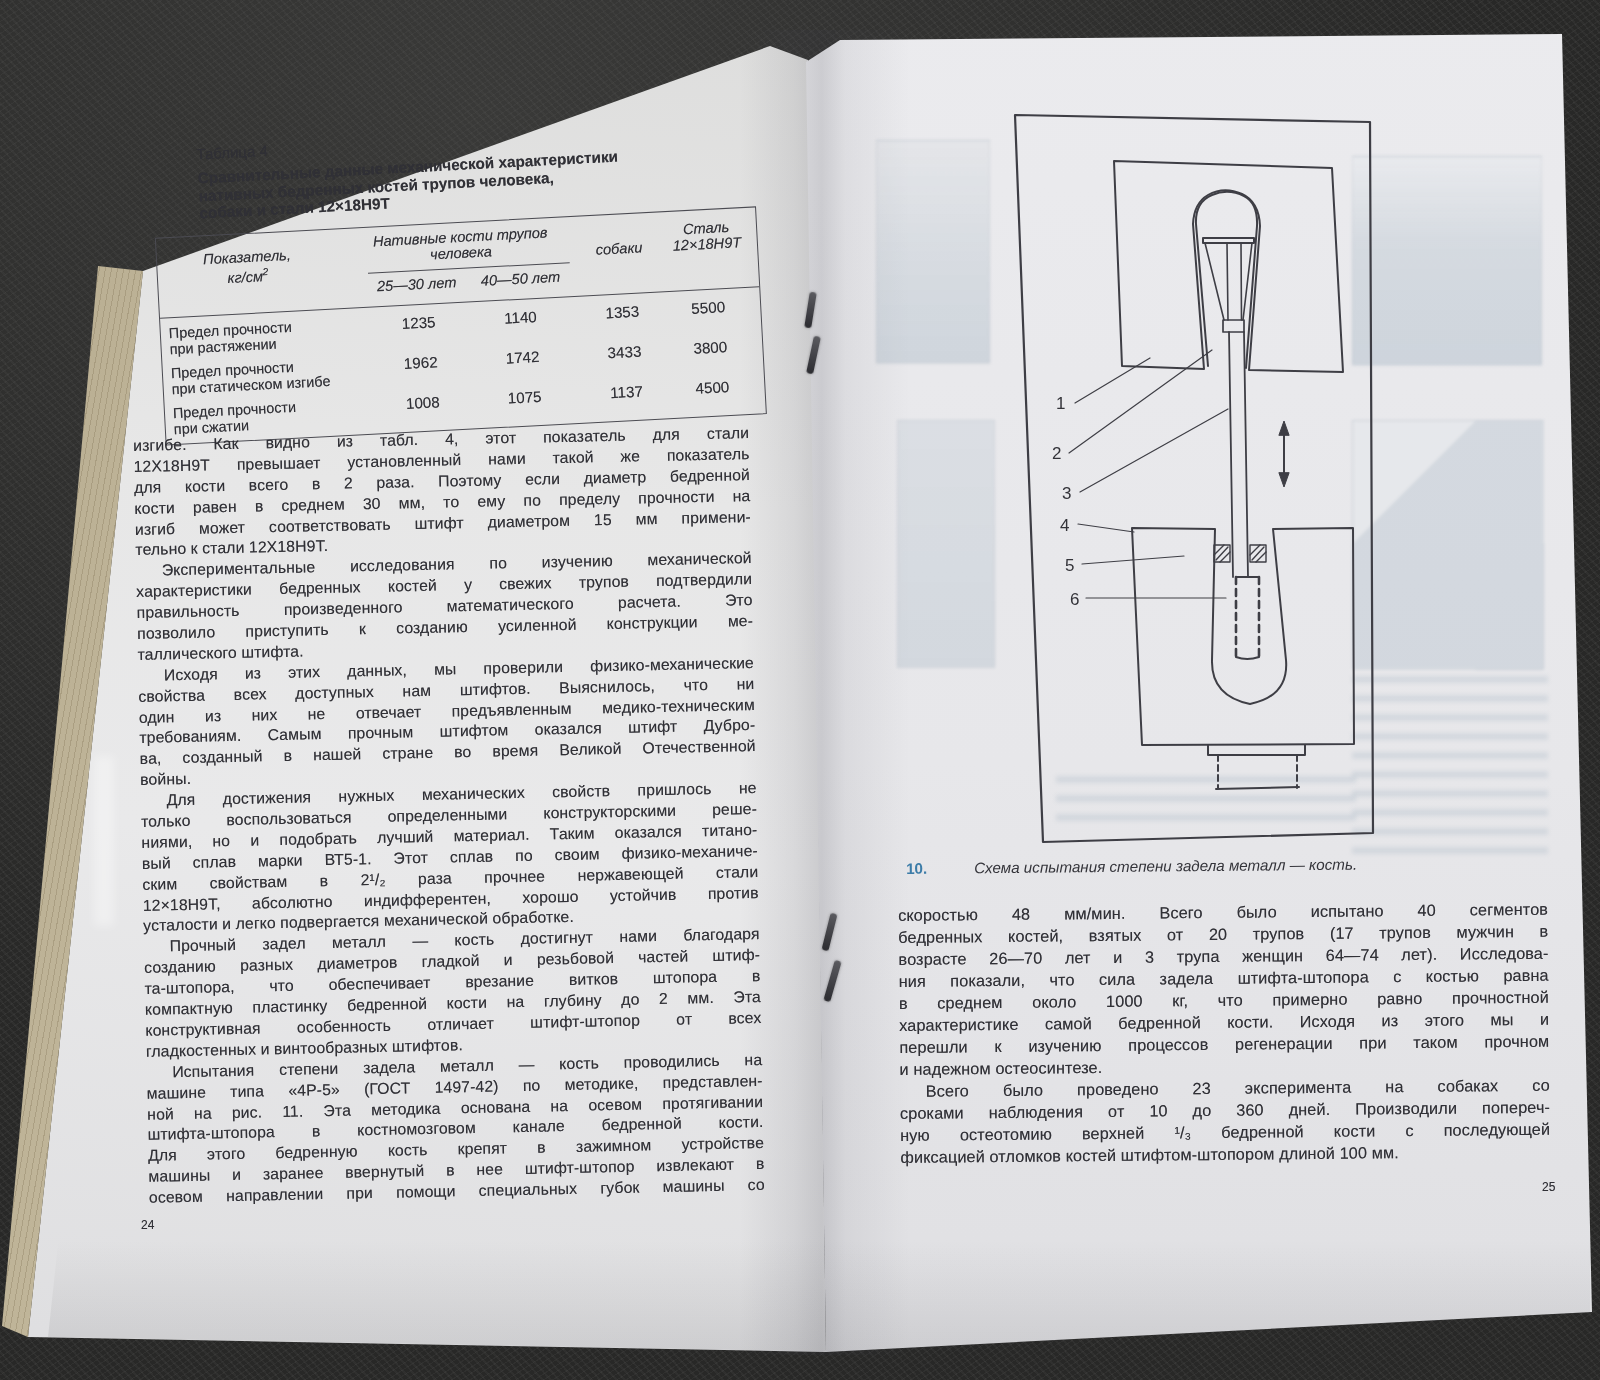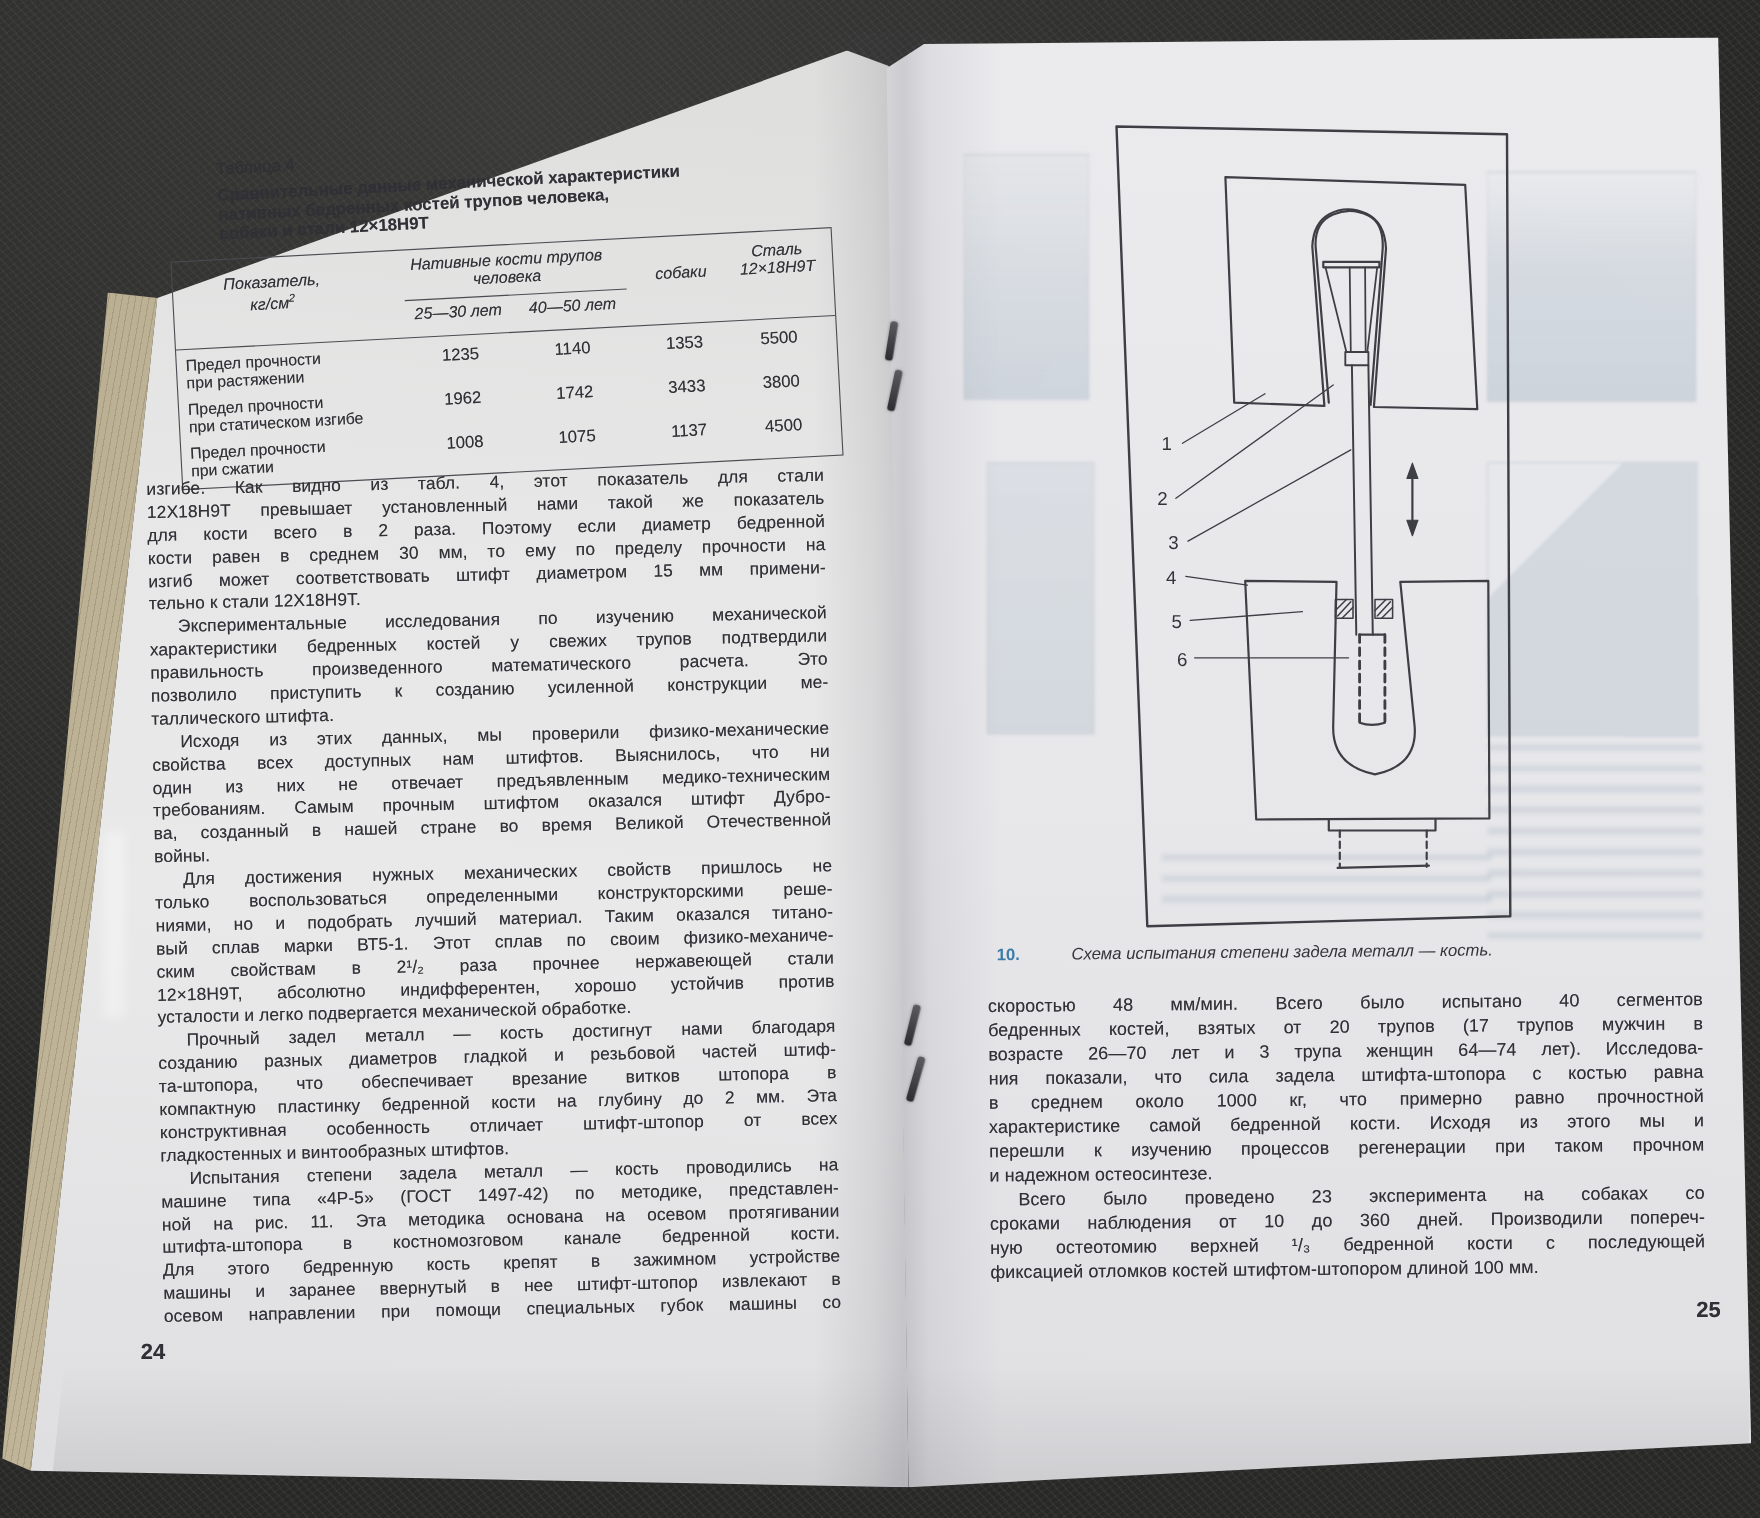--- a/index.html
+++ b/index.html
@@ -35,21 +35,21 @@
   
   .staple{position:absolute;width:7px;border-radius:3px;
     background:linear-gradient(180deg,#5b5b60,#2c2c31);box-shadow:0 0 3px rgba(0,0,0,.35);filter:blur(.4px);}
 
   
   .ink{color:#303036;text-shadow:0 0 .6px rgba(40,40,46,.5);}
   .bl{height:20.9px;text-align:justify;text-align-last:justify;font-size:15.8px;letter-spacing:.1px;white-space:nowrap;}
   .bl.e{text-align-last:left;}
   .bl.i{text-indent:26px;}
   #right-lines .bl{height:22px;font-size:16.3px;}
-  .pagenum{position:absolute;font-size:20px;font-weight:bold;}
+  .pagenum{position:absolute;font-size:12px;}
 
   
   .tblock{position:absolute;left:150px;top:146px;width:600px;transform:rotate(-3deg);transform-origin:0 0;}
   .tlabel{position:absolute;left:46px;top:2px;font-size:15px;}
   .tcap{position:absolute;left:46px;top:26px;font-size:15.3px;font-weight:bold;line-height:17.5px;}
   .ttable{position:absolute;left:0;top:92px;width:600px;height:206px;border:1.7px solid #4b4b52;}
   .ttable .h{position:absolute;font-style:italic;font-size:14.6px;line-height:16px;text-align:center;}
   .hline{position:absolute;background:#4b4b52;height:1.4px;}
   .trow{position:absolute;left:0;width:100%;height:40px;}
   .tlab{position:absolute;left:8px;top:0;width:212px;font-size:14.4px;line-height:15.6px;}
@@ -182,21 +182,21 @@
       <div class="bl">конструктивная особенность отличает штифт-штопор от всех</div>
       <div class="bl e">гладкостенных и винтообразных штифтов.</div>
       <div class="bl i">Испытания степени задела металл — кость проводились на</div>
       <div class="bl">машине типа «4Р-5» (ГОСТ 1497-42) по методике, представлен-</div>
       <div class="bl">ной на рис. 11. Эта методика основана на осевом протягивании</div>
       <div class="bl">штифта-штопора в костномозговом канале бедренной кости.</div>
       <div class="bl">Для этого бедренную кость крепят в зажимном устройстве</div>
       <div class="bl">машины и заранее ввернутый в нее штифт-штопор извлекают в</div>
       <div class="bl">осевом направлении при помощи специальных губок машины со</div>
     </div>
-  <div class="pagenum ink" style="left:128px;top:1218px;">24</div>
+  <div class="pagenum ink" style="left:141px;top:1218px;">24</div>
 
   <svg class="diagram" viewBox="0 0 365 735">
     <g fill="none" stroke="#3e3e45" stroke-width="2" stroke-linejoin="round" stroke-linecap="round">
 
       <path d="M3,3 L358,10 L361,721 L31,730 Z" stroke-width="2.2"></path>
 
       <path d="M102,49 L320,56 L331,260 L237,258 L248,114 Q247,90 230,82 Q212,74 196,83 Q182,91 181,112 L192,257 L110,254 Z"></path>
 
       <path d="M184,112 Q183,90 200,83 Q216,76 232,84 Q246,91 245,114 L234,256 M184,112 L196,254"></path>
 

